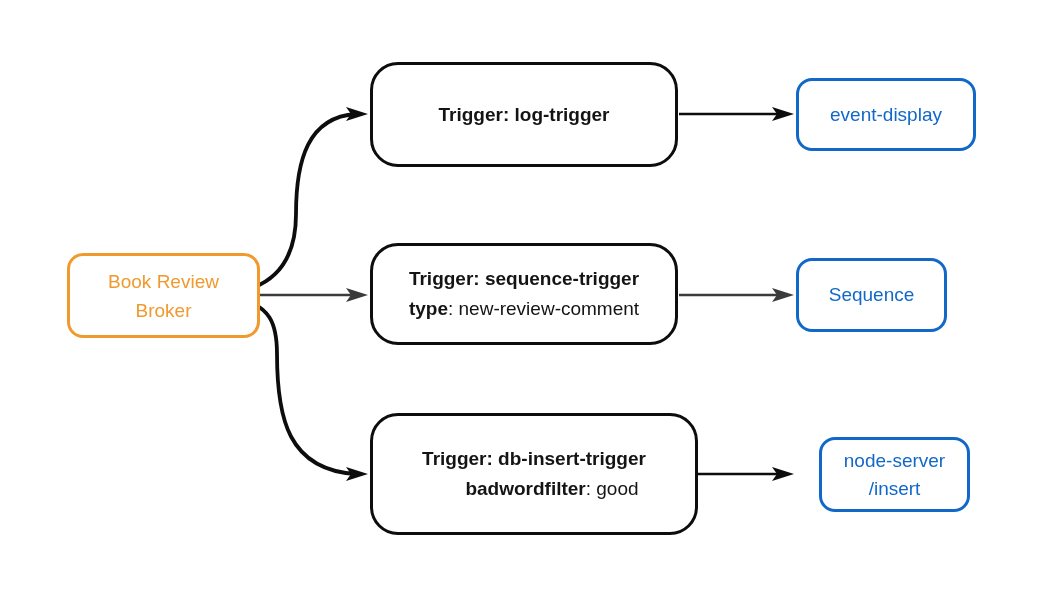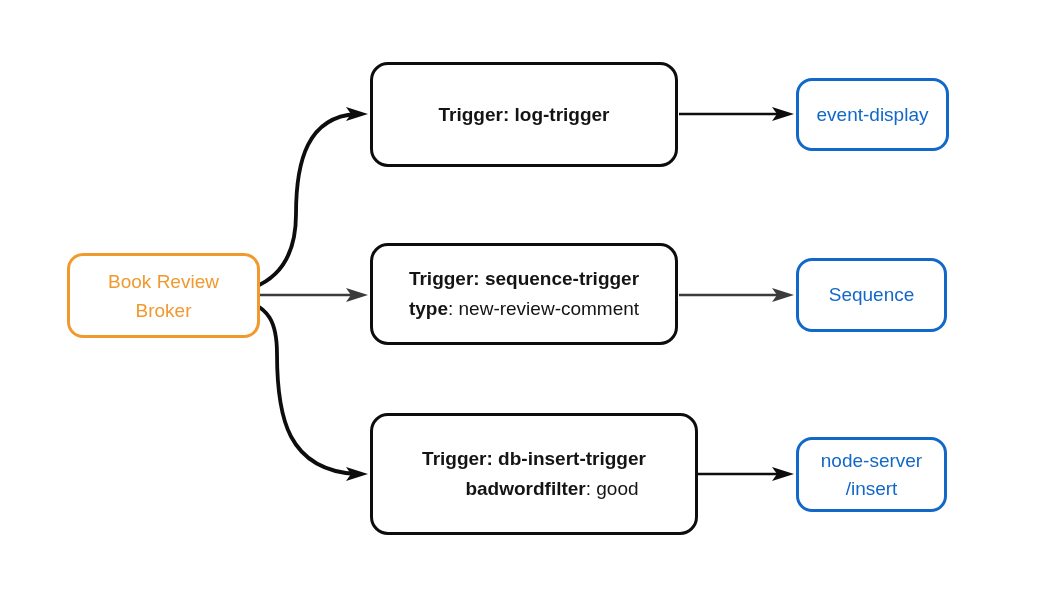--- a/index.html
+++ b/index.html
@@ -12,21 +12,21 @@
     position:absolute;display:flex;flex-direction:column;
     align-items:center;justify-content:center;
     background:#fff;box-sizing:border-box;text-align:center;
     font-size:19px;line-height:30px;
   }
   .node.broker{
     border:3px solid var(--orange);border-radius:16px;
     color:var(--orange);line-height:29px;margin-left:22px;
   }
   .node.trigger{
-    border:3px solid var(--black);border-radius:18px;
+    border:3px solid var(--black);border-radius:28px;
     color:var(--text);
   }
   .node.sink{
     border:3px solid var(--blue);border-radius:16px;
     color:var(--blue);line-height:28px;
   }
   .line .b{font-weight:700;}
   .line.shift{transform:translateX(18px);}
   svg.edges{position:absolute;left:0;top:0;}
   .edge-black{stroke:var(--black);fill:none;}
@@ -71,24 +71,24 @@
 <div class="node trigger" style="left:370px;top:243px;width:308px;height:102px;">
   <div class="line"><span class="b">Trigger: sequence-trigger</span><span></span></div>
   <div class="line"><span class="b">type</span><span>: new-review-comment</span></div>
 </div>
 
 <div class="node trigger" style="left:370px;top:413px;width:328px;height:122px;">
   <div class="line"><span class="b">Trigger: db-insert-trigger</span><span></span></div>
   <div class="line shift"><span class="b">badwordfilter</span><span>: good</span></div>
 </div>
 
-<div class="node sink" style="left:796px;top:78px;width:153px;height:73px;">
+<div class="node sink" style="left:796px;top:78px;width:180px;height:73px;">
   <div class="line">event-display</div>
 </div>
 
 <div class="node sink" style="left:796px;top:258px;width:151px;height:74px;text-align:right;">
   <div class="line">Sequence</div>
 </div>
 
-<div class="node sink" style="left:796px;top:437px;width:151px;height:75px;">
+<div class="node sink" style="left:819px;top:437px;width:151px;height:75px;">
   <div class="line">node-server</div>
   <div class="line">/insert</div>
 </div>
 
 </body></html>

